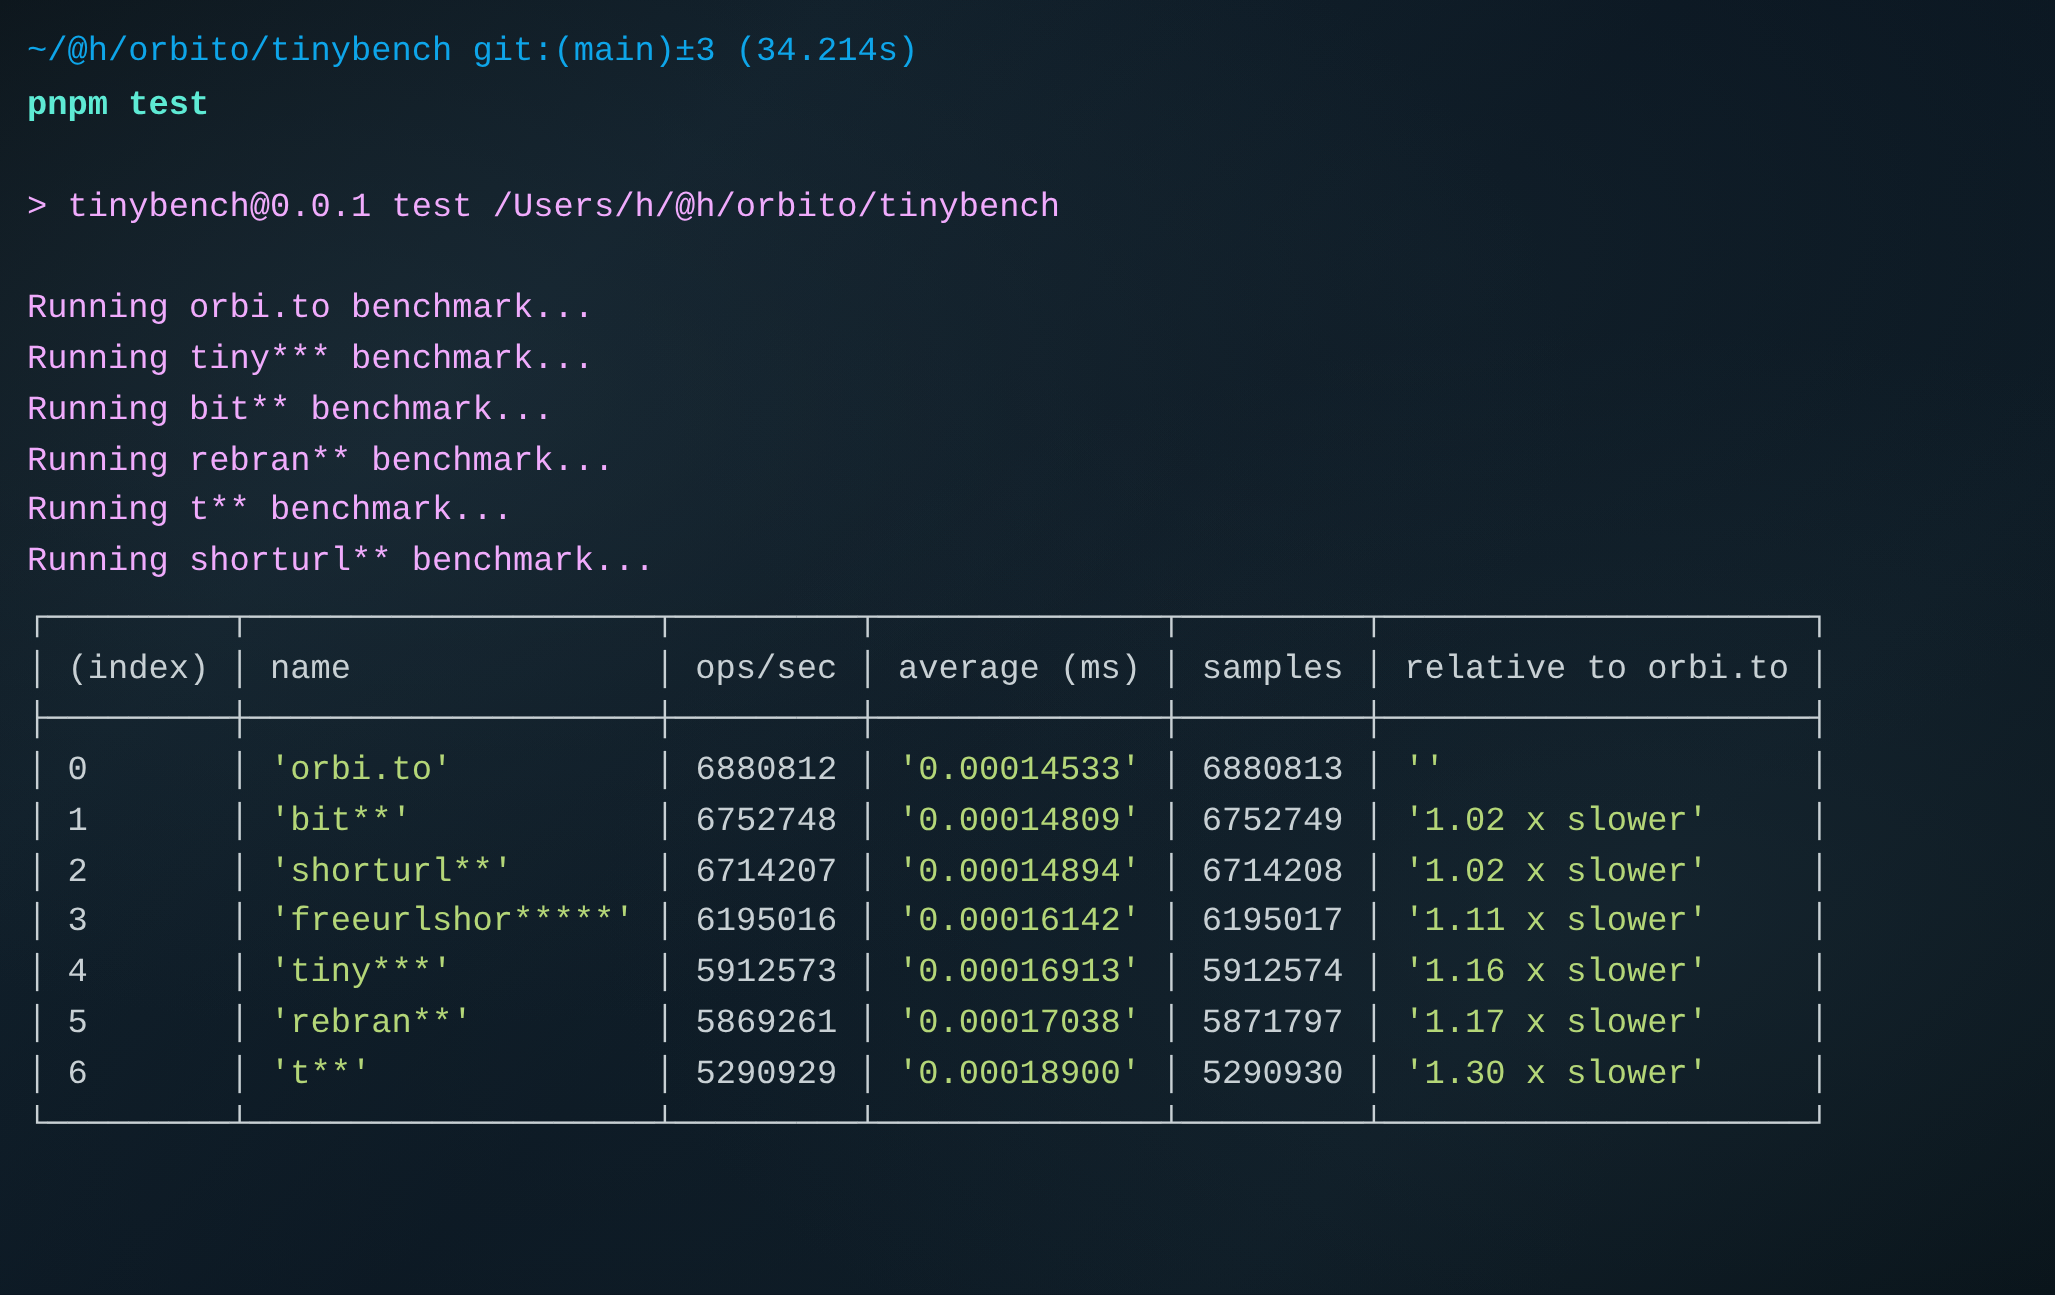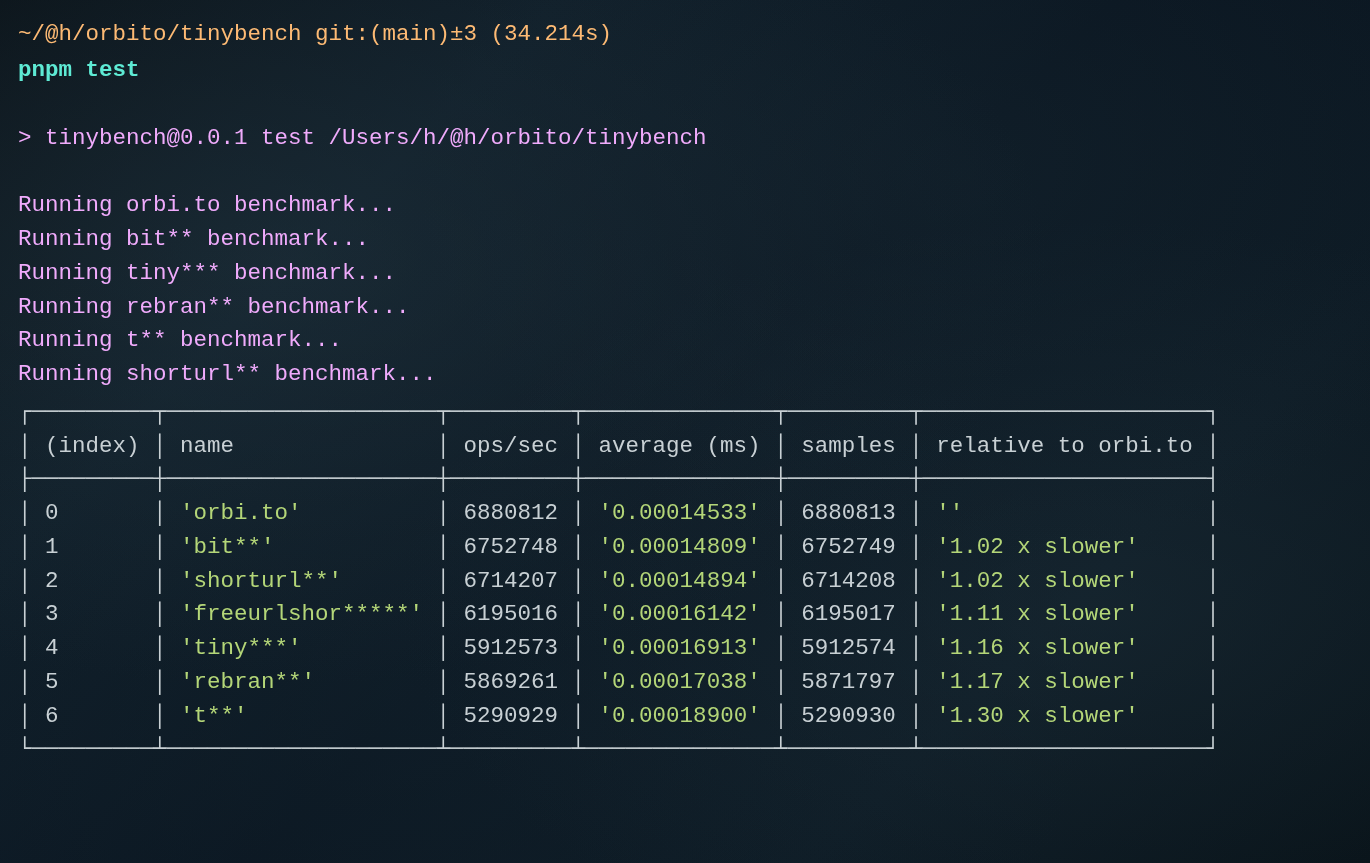--- a/index.html
+++ b/index.html
@@ -18,21 +18,21 @@
         radial-gradient(ellipse at 30% 80%, rgba(25,45,55,0.3) 0%, transparent 50%),
         linear-gradient(135deg, #0a1218 0%, #0f1d28 25%, #0a1520 50%, #0d1a24 75%, #081218 100%);
       font-family: 'Menlo', 'Monaco', 'Consolas', 'Courier New', monospace;
       font-size: 22.5px;
       line-height: 1.5;
       color: #c8d0d4;
       padding: 18px 18px;
       overflow: hidden;
     }
     .prompt-line {
-      color: #fdba74;
+      color: #0ea5e9;
       margin-bottom: 2px;
     }
     .command {
       color: #5eead4;
       font-weight: bold;
       margin-bottom: 34px;
     }
     .output-line {
       color: #f0abfc;
       white-space: pre;
@@ -60,22 +60,22 @@
 <div class="command">pnpm test</div>
 
 <div>
   <div class="output-line">&gt; tinybench@0.0.1 test /Users/h/@h/orbito/tinybench</div>
 </div>
 
 <div class="blank-line"></div>
 
 <div>
   <div class="output-line">Running orbi.to benchmark...</div>
+  <div class="output-line">Running tiny*** benchmark...</div>
   <div class="output-line">Running bit** benchmark...</div>
-  <div class="output-line">Running tiny*** benchmark...</div>
   <div class="output-line">Running rebran** benchmark...</div>
   <div class="output-line">Running t** benchmark...</div>
   <div class="output-line">Running shorturl** benchmark...</div>
 </div>
 
 <div class="table-container" id="bench-table">
     <div class="table-line">┌─────────┬────────────────────┬─────────┬──────────────┬─────────┬─────────────────────┐</div>
     <div class="table-line">│ (index) │ name               │ ops/sec │ average (ms) │ samples │ relative to orbi.to │</div>
     <div class="table-line">├─────────┼────────────────────┼─────────┼──────────────┼─────────┼─────────────────────┤</div>
     <div class="table-line">│ 0       │ <span class="str">'orbi.to'         </span> │ 6880812 │ <span class="str">'0.00014533'</span> │ 6880813 │ <span class="str">''                 </span> │</div>

